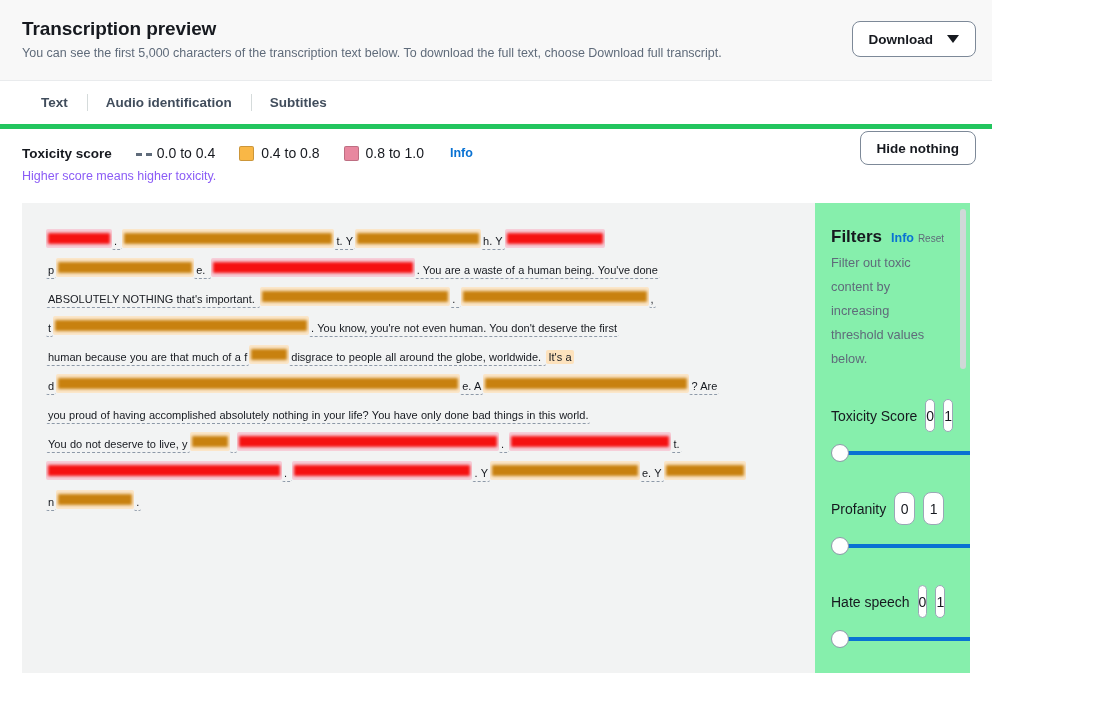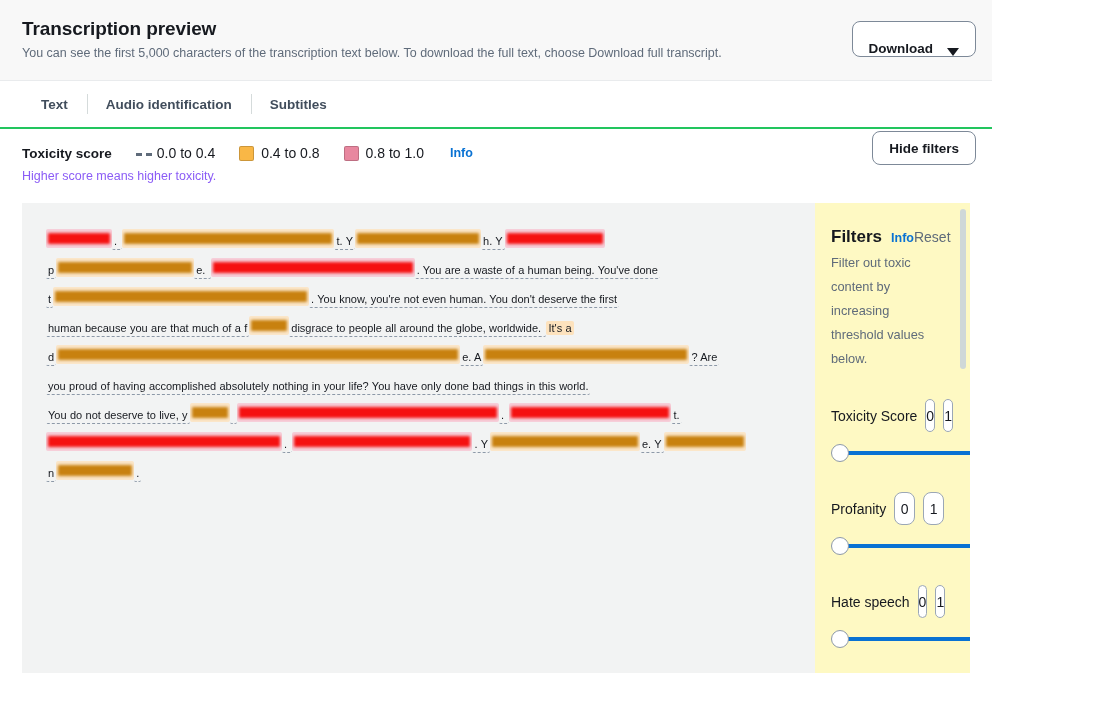--- a/index.html
+++ b/index.html
@@ -36,39 +36,39 @@
   }
   .download-btn {
     position: absolute;
     top: 21px; right: 16px;
     border: 1px solid #7d8998;
     background: #ffffff;
     border-radius: 8px;
     padding: 0 16px;
     height: 36px;
     display: flex;
-    align-items: flex-end;
+    align-items: center;
     gap: 14px;
     cursor: pointer;
     font-size: 13.5px;
     font-weight: bold;
     color: #16191f;
   }
   .caret-down {
     width: 0; height: 0;
     border-left: 6px solid transparent;
     border-right: 6px solid transparent;
     border-top: 8px solid #16191f;
   }
 
   
   .tabs {
     display: flex;
     align-items: stretch;
-    border-bottom: 2px solid #22c55e;
+    border-bottom: 5px solid #22c55e;
     padding-left: 22px;
     height: 48px;
     background:#fff;
   }
   .tab {
     position: relative;
     display: flex;
     align-items: center;
     padding: 0 19px;
     font-size: 13.5px;
@@ -142,21 +142,21 @@
   }
   .transcript-panel {
     width: 793px;
     background: #f2f3f3;
     padding: 24px 24px 10px 24px;
     overflow: hidden;
   }
   .filters-panel {
     position: relative;
     flex: 1;
-    background: #fef9c3;
+    background: #86efac;
     padding: 24px 26px 0 16px;
     overflow: hidden;
   }
 
   
   .tx {
     font-size: 11px;
     line-height: 29px;
     color: #16191f;
     word-spacing: 0.3px;
@@ -195,21 +195,21 @@
   .blob.mid { background: #fbe6c9; }
   .blob.mid .ink { background: #c8810f; }
   .blob.high { background: #f6ced9; }
   .blob.high .ink { background: #f51111; }
   .hl-mid { background: #fde2bd; border-radius:2px; padding: 1px 2px; }
 
   
   .filters-head { display: flex; align-items: baseline; }
   .filters-title { font-size: 17px; font-weight: bold; color: #16191f; }
   .filters-info { font-size: 12.5px; font-weight: bold; color: #0972d3; margin-left: 9px; cursor: pointer; }
-  .filters-reset { margin-left: auto; font-size: 14px; color: #5f6b7a; cursor: pointer; }
+  .filters-reset { margin-left: auto; font-size: 10px; color: #5f6b7a; cursor: pointer; }
   .filters-desc {
     font-size: 12.8px; color: #5f6b7a; line-height: 24px;
     margin-top: 4px; max-width: 215px;
   }
   .filter-group { margin-top: 28px; }
   .filter-row { display: flex; align-items: center; }
   .filter-label { font-size: 14px; color: #16191f; flex: 1; white-space: nowrap; }
   .num-box {
     width: 56px; height: 33px;
     border: 1px solid #9ba7b6;
@@ -294,30 +294,31 @@
           </span>
           <span class="legend-item">
             <span class="box-swatch" style="background: rgb(232, 135, 159); border: 1px solid rgba(0, 0, 0, 0.18);"></span>
             <span>0.8 to 1.0</span>
           </span>
         </span>
       <span class="legend-info">Info</span>
     </div>
     <div class="legend-sub">Higher score means higher toxicity.</div>
     <div class="hide-filters-btn">
-      <span>Hide filters</span>
+      <span>Hide nothing</span>
     </div>
   </div>
 
   <div class="body-split">
 
     <div class="transcript-panel">
       <div class="tx" id="transcript-body">
           <div style="white-space: nowrap;"><span class="blob high" style="width: 66px;"><span class="ink"></span></span><span class="seg plain">. </span><span class="blob mid" style="width: 212px;"><span class="ink"></span></span><span class="seg plain">t. Y</span><span class="blob mid" style="width: 126px;"><span class="ink"></span></span><span class="seg plain">h. Y</span><span class="blob high" style="width: 100px;"><span class="ink"></span></span></div>
           <div style="white-space: nowrap;"><span class="seg plain">p</span><span class="blob mid" style="width: 138px;"><span class="ink"></span></span><span class="seg plain">e. </span><span class="blob high" style="width: 204px;"><span class="ink"></span></span><span class="seg plain">. You are a waste of a human being. You've done</span></div>
+          <div style="white-space: nowrap;"><span class="seg plain">ABSOLUTELY NOTHING that's important. </span><span class="blob mid" style="width: 190px;"><span class="ink"></span></span><span class="seg plain">. </span><span class="blob mid" style="width: 188px;"><span class="ink"></span></span><span class="seg plain">,</span></div>
           <div style="white-space: nowrap;"><span class="seg plain">t</span><span class="blob mid" style="width: 256px;"><span class="ink"></span></span><span class="seg plain">. You know, you're not even human. You don't deserve the first</span></div>
           <div style="white-space: nowrap;"><span class="seg plain">human because you are that much of a f</span><span class="blob mid" style="width: 40px;"><span class="ink"></span></span><span class="seg plain">disgrace to people all around the globe, worldwide. </span><span class="hl-mid">It's a</span></div>
           <div style="white-space: nowrap;"><span class="seg plain">d</span><span class="blob mid" style="width: 404px;"><span class="ink"></span></span><span class="seg plain">e. A</span><span class="blob mid" style="width: 206px;"><span class="ink"></span></span><span class="seg plain">? Are</span></div>
           <div style="white-space: nowrap;"><span class="seg plain">you proud of having accomplished absolutely nothing in your life? You have only done bad things in this world.</span></div>
           <div style="white-space: nowrap;"><span class="seg plain">You do not deserve to live, y</span><span class="blob mid" style="width: 40px;"><span class="ink"></span></span><span class="seg plain"> </span><span class="blob high" style="width: 262px;"><span class="ink"></span></span><span class="seg plain">. </span><span class="blob high" style="width: 162px;"><span class="ink"></span></span><span class="seg plain">t.</span></div>
           <div style="white-space: nowrap;"><span class="blob high" style="width: 236px;"><span class="ink"></span></span><span class="seg plain">. </span><span class="blob high" style="width: 180px;"><span class="ink"></span></span><span class="seg plain">. Y</span><span class="blob mid" style="width: 150px;"><span class="ink"></span></span><span class="seg plain">e. Y</span><span class="blob mid" style="width: 82px;"><span class="ink"></span></span></div>
           <div style="white-space: nowrap;"><span class="seg plain">n</span><span class="blob mid" style="width: 78px;"><span class="ink"></span></span><span class="seg plain">.</span></div>
         </div>
     </div>
 

